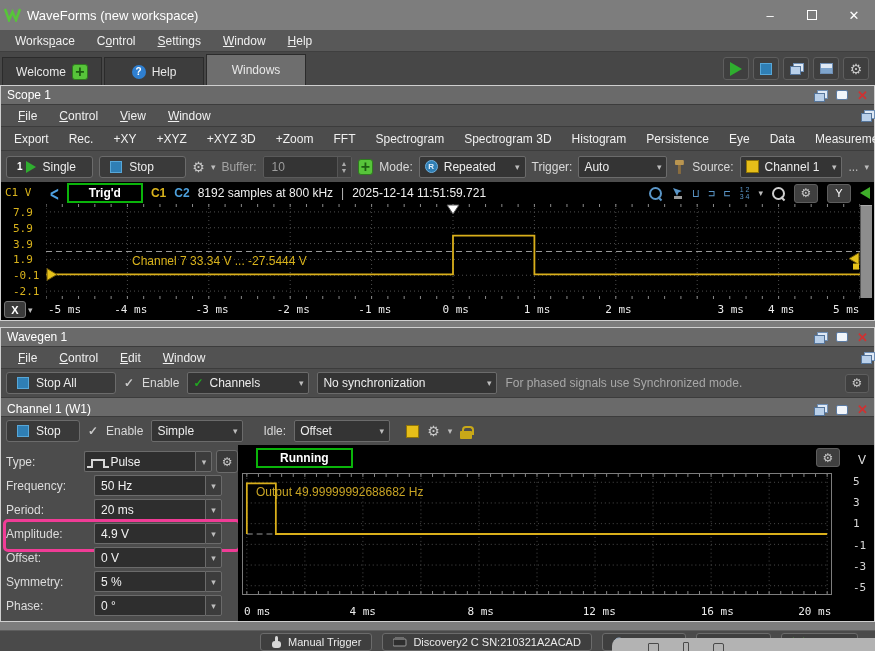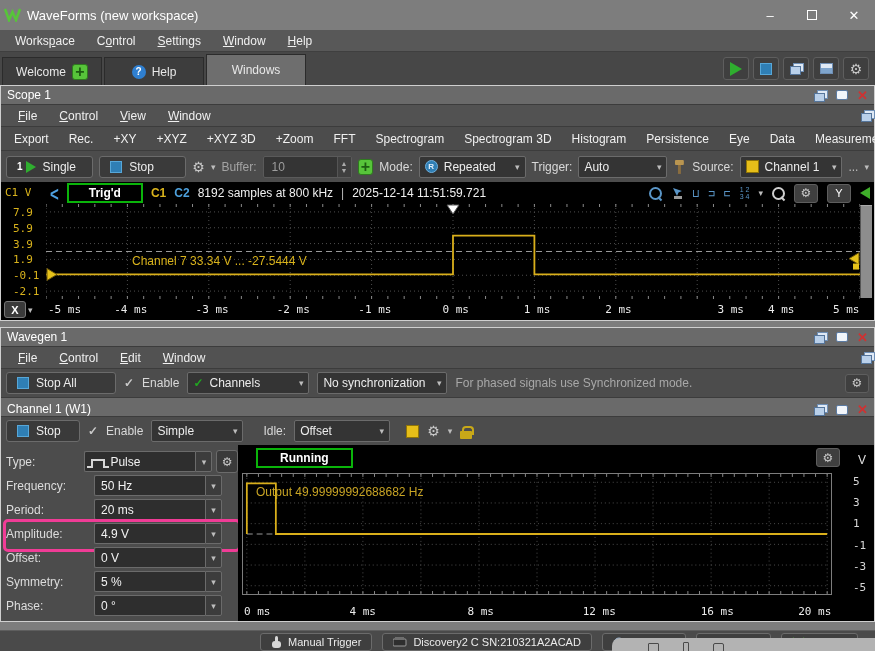--- a/index.html
+++ b/index.html
@@ -484,21 +484,21 @@
       <span class="i-stopsq"></span>
       <span>Stop All</span>
     </div>
     <span class="check-gray">✓</span>
     <span class="lbl">Enable</span>
     <div class="dropdown" style="width:122px">
       <span class="check-green">✓</span>
       <span>Channels</span>
       <span class="dd-caret">▾</span>
     </div>
-    <div class="dropdown" style="width:130px">
+    <div class="dropdown" style="width:180px">
       <span>No synchronization</span>
       <span class="dd-caret">▾</span>
     </div>
     <span class="hint">For phased signals use Synchronized mode.</span>
     <span style="margin-left:auto" class="mini-btn">
         <span class="i-gear small">⚙</span>
       </span>
   </div>
 
   <div class="win-title ch-title">

